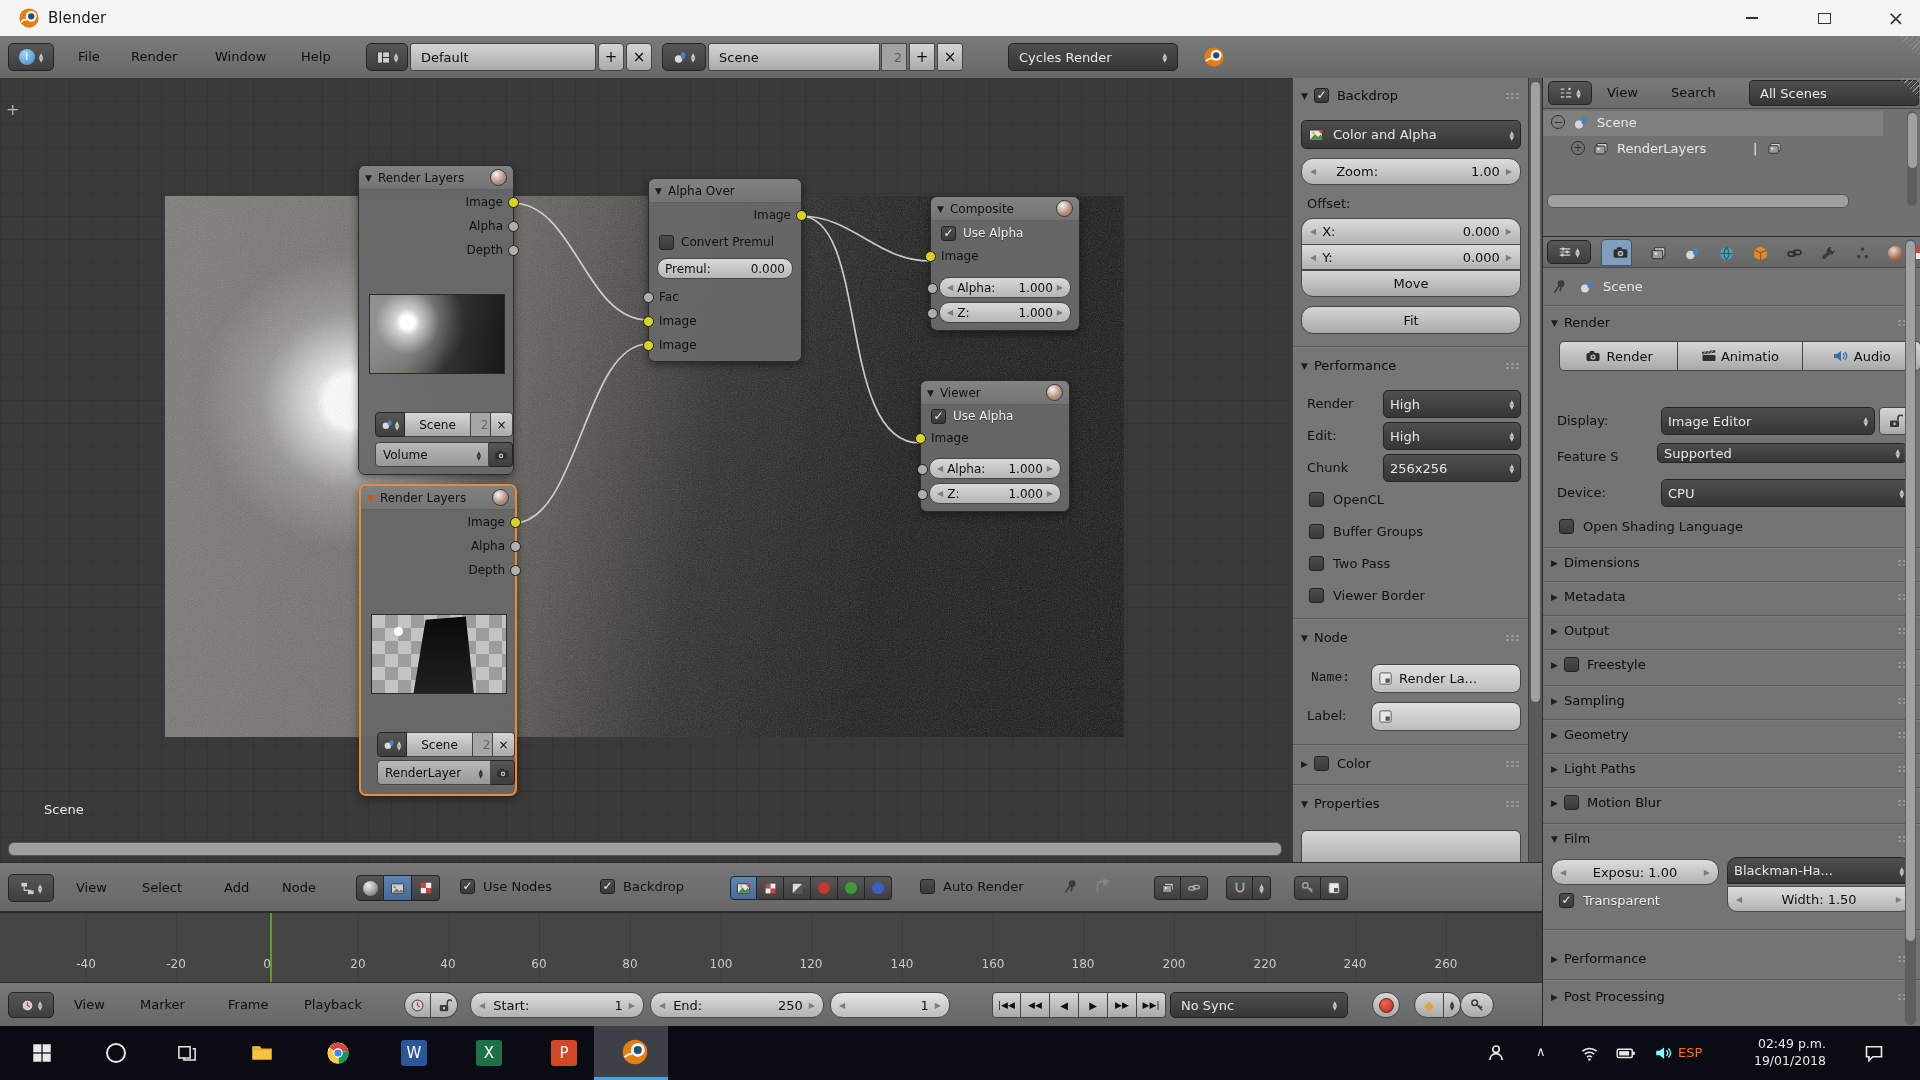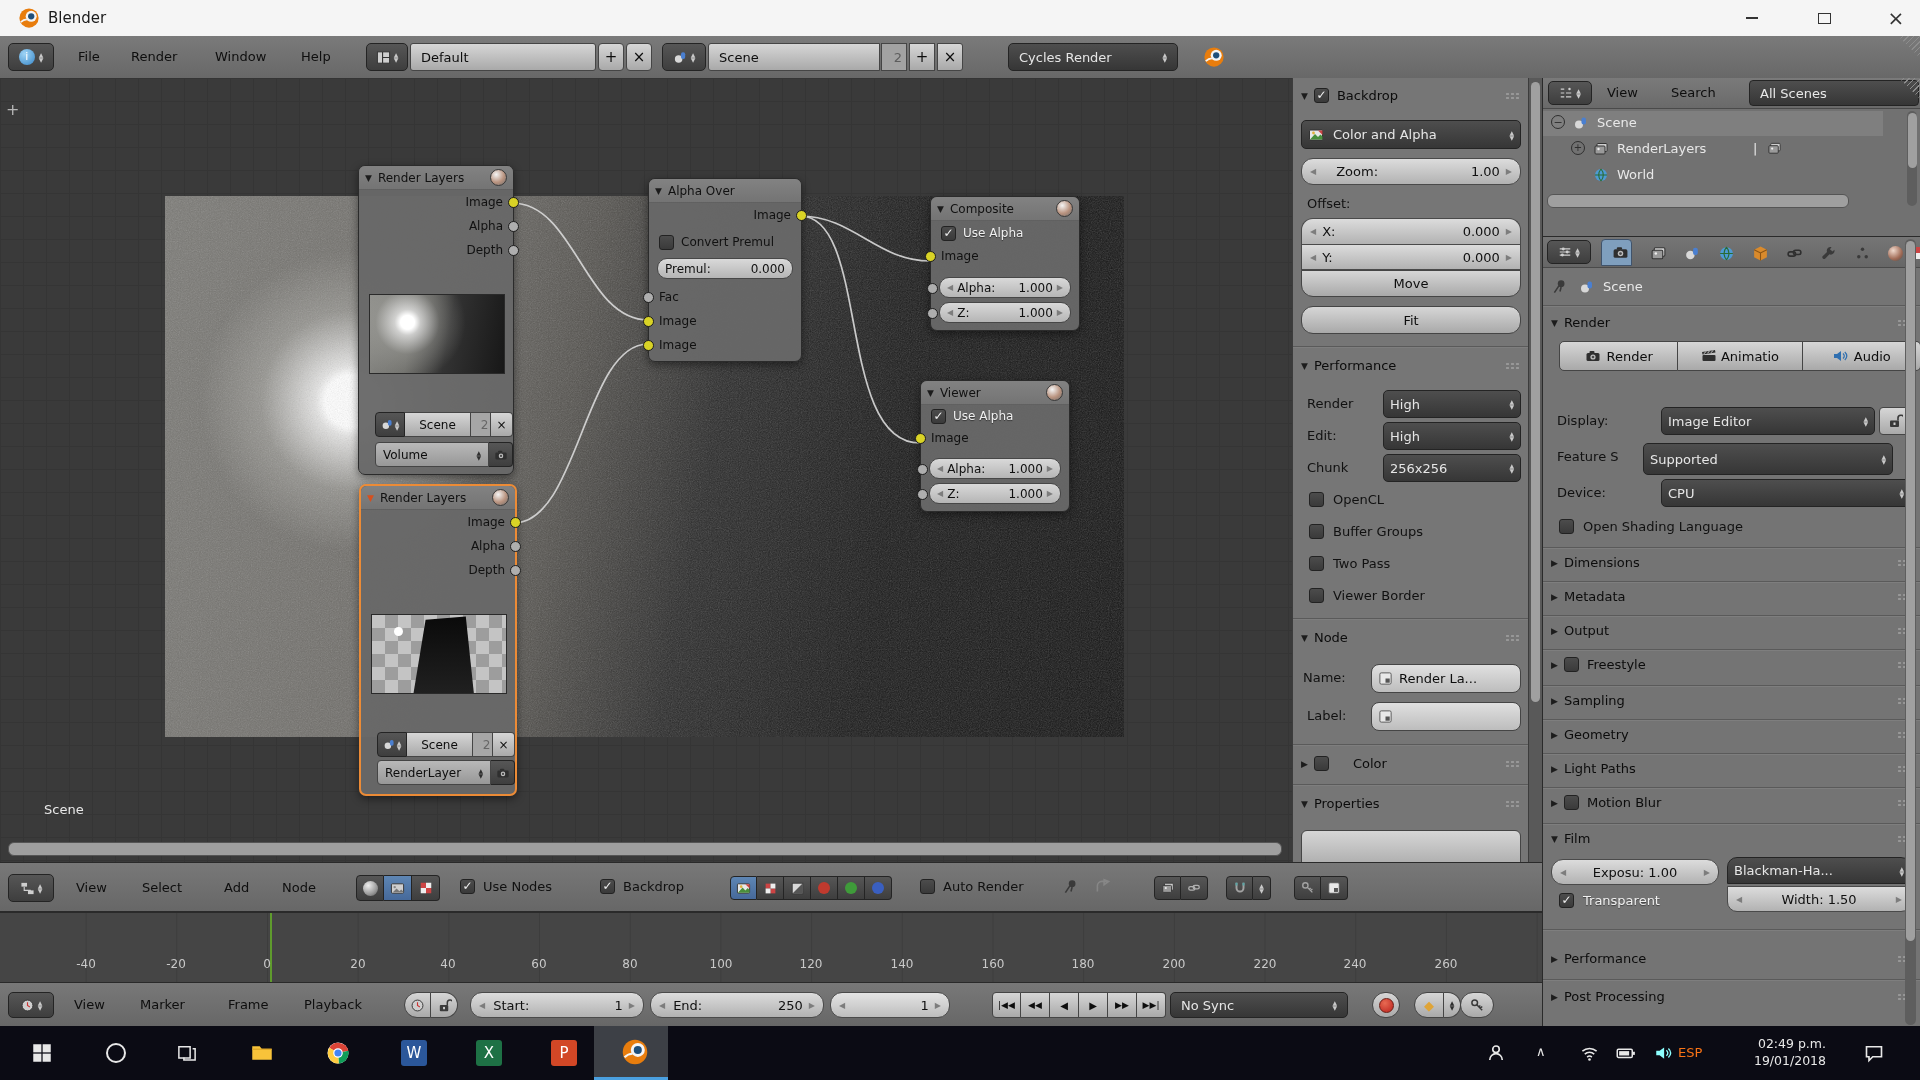--- a/index.html
+++ b/index.html
@@ -580,38 +580,38 @@
     <div class="abs flex" style="left:8px;top:510px;">
         <span class="cb"></span>
         <span style="margin-left:9px;">Viewer Border</span>
       </div>
     <div class="divid" style="top:540px;"></div>
     <div class="phdr" style="position:absolute;left:8px;top:552px;width:220px;">
         <span class="tri">▼</span>
         <span>Node</span>
         <span class="dots"></span>
       </div>
-    <span class="abs" style="left:10px;top:592px;">Name:</span>
+    <span class="abs" style="left:18px;top:592px;font-family:Liberation Mono, monospace;">Name:</span>
     <div class="abs lightbtn" style="left:78px;top:586px;width:150px;height:29px;justify-content:flex-start;padding:0 6px;border-radius:8px;background:linear-gradient(#e0e0e0,#bdbdbd);">
       <svg class="ic" width="15" height="15">
           <use href="#s-nodeic"></use>
         </svg>
         <span style="margin-left:6px;">Render La...</span>
     </div>
     <span class="abs" style="left:14px;top:630px;">Label:</span>
     <div class="abs lightbtn" style="left:78px;top:624px;width:150px;height:29px;justify-content:flex-start;padding:0 6px;border-radius:8px;background:linear-gradient(#e0e0e0,#bdbdbd);">
       <svg class="ic" width="15" height="15">
           <use href="#s-nodeic"></use>
         </svg>
     </div>
     <div class="divid" style="top:666px;"></div>
     <div class="phdr" style="position:absolute;left:8px;top:678px;width:220px;">
         <span class="tri">▶</span>
         <span class="cb"></span>
-        <span style="margin-left:24px;">Color</span>
+        <span style="margin-left:8px;">Color</span>
         <span class="dots"></span>
       </div>
     <div class="divid" style="top:706px;"></div>
     <div class="phdr" style="position:absolute;left:8px;top:718px;width:220px;">
         <span class="tri">▼</span>
         <span>Properties</span>
         <span class="dots"></span>
       </div>
     <div class="abs lightbtn" style="left:8px;top:752px;width:220px;height:40px;border-radius:6px;"></div>
   </div>
@@ -751,26 +751,20 @@
     <div class="abs" style="left:0;top:59px;width:340px;height:25px;">
       <span class="abs" style="left:28px;top:4px;width:14px;height:14px;border:1px solid #2e2e2e;border-radius:50%;color:#2e2e2e;font-size:10px;line-height:12px;text-align:center;box-sizing:border-box;">+</span>
       <svg class="ic abs" width="16" height="16" style="left:50px;top:4px;">
           <use href="#s-photos"></use>
         </svg>
       <span class="abs wtxt" style="left:74px;top:4px;">RenderLayers</span>
       <span class="abs wtxt" style="left:210px;top:4px;">|</span>
       <svg class="ic abs" width="15" height="15" style="left:224px;top:4px;">
           <use href="#s-photos"></use>
         </svg>
-    </div>
-    <div class="abs" style="left:0;top:85px;width:340px;height:25px;">
-      <svg class="ic abs" width="16" height="16" style="left:50px;top:4px;">
-          <use href="#s-globe"></use>
-        </svg>
-      <span class="abs wtxt" style="left:74px;top:4px;">World</span>
     </div>
     <div class="abs" style="left:4px;top:116px;width:300px;height:12px;border-radius:6px;background:#9f9f9f;border:1px solid #555;"></div>
     <div class="abs" style="left:364px;top:33px;width:10px;height:95px;background:#5e5e5e;border-radius:5px;">
       <div style="position:absolute;left:0.5px;top:2px;width:9px;height:55px;border-radius:5px;background:#a0a0a0;"></div>
     </div>
   </div>
 
   <div class="abs" style="left:1542px;top:236px;width:378px;height:790px;background:#747474;border-left:1px solid #2a2a2a;border-top:1px solid #2a2a2a;box-sizing:border-box;overflow:hidden;">
     <div class="abs" style="left:0;top:0;width:378px;height:30px;background:linear-gradient(#757575,#666);border-bottom:1px solid #4a4a4a;">
       <div class="abs icbtn" style="left:4px;top:3px;width:44px;height:24px;border-radius:5px;">
@@ -865,21 +859,21 @@
     <div class="abs dd" style="left:118px;top:170px;width:214px;height:28px;border-radius:5px;">
         <span>Image Editor</span>
         <span class="st"></span>
       </div>
     <div class="abs lightbtn" style="left:336px;top:170px;width:32px;height:28px;">
         <svg class="ic" width="16" height="16">
           <use href="#s-lock"></use>
         </svg>
       </div>
     <span class="abs" style="left:14px;top:212px;">Feature S</span>
-    <div class="abs dd" style="left:100px;top:206px;width:250px;height:32px;border-radius:5px;gap:28px;">
+    <div class="abs dd" style="left:114px;top:206px;width:250px;height:20px;border-radius:5px;gap:28px;">
         <span>Supported</span>
         <span class="st"></span>
       </div>
     <span class="abs" style="left:14px;top:248px;">Device:</span>
     <div class="abs dd" style="left:118px;top:242px;width:250px;height:28px;border-radius:5px;">
         <span>CPU</span>
         <span class="st"></span>
       </div>
     <div class="abs flex" style="left:8px;top:282px;">
         <span class="cb"></span>

